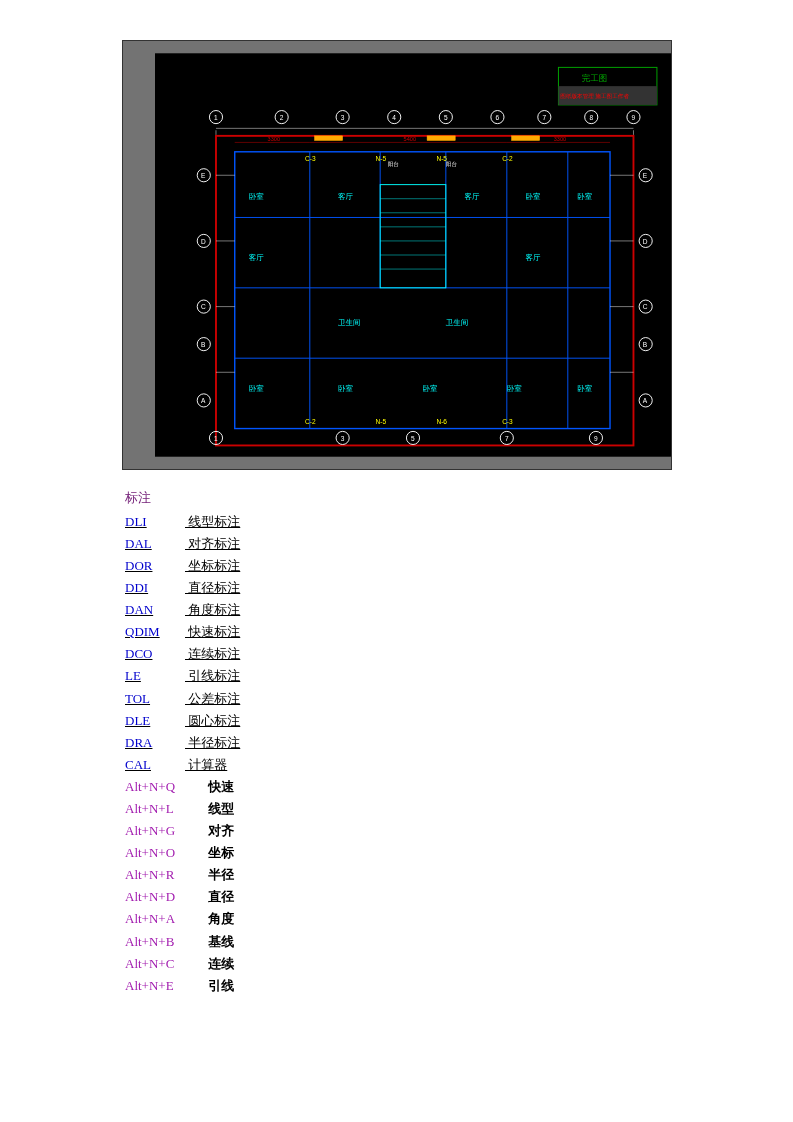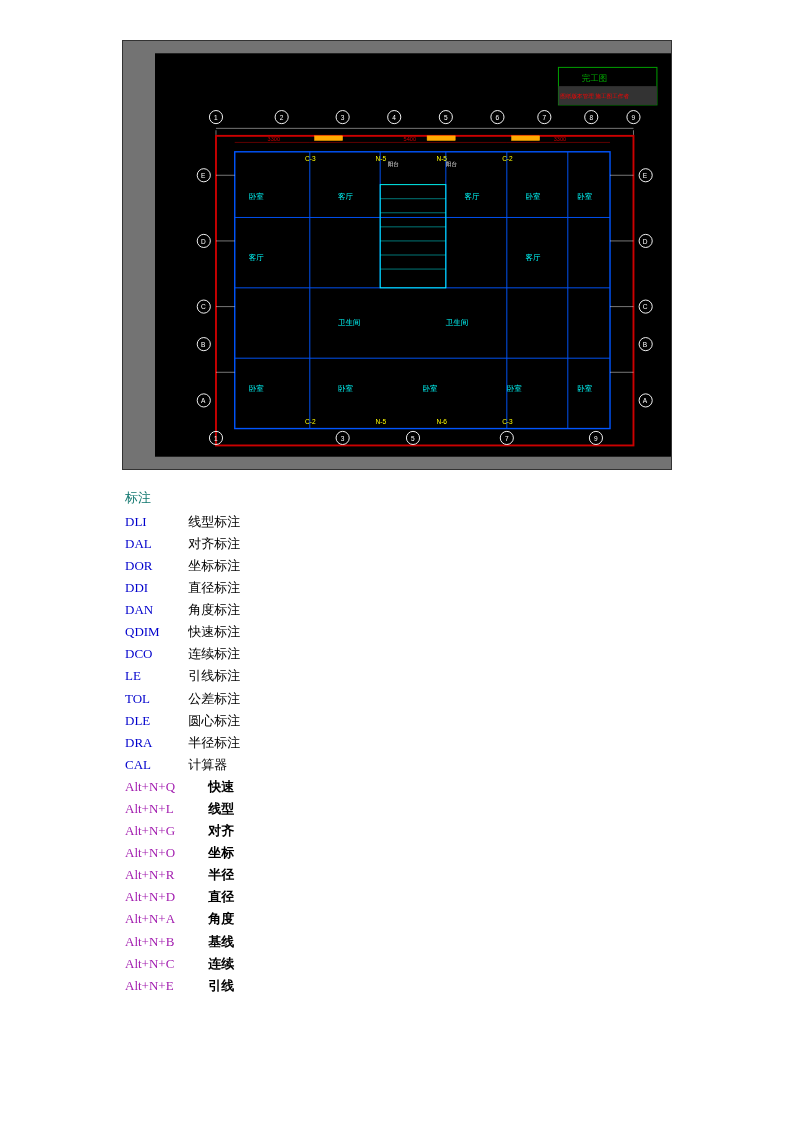--- a/index.html
+++ b/index.html
@@ -33,31 +33,32 @@
       width: 100%;
       height: 100%;
     }
 
     
     .text-list {
       padding-left: 5px;
     }
 
     .section-header {
-      color: #0f766e;
+      color: #701a75;
       font-size: 13px;
       margin-bottom: 2px;
       line-height: 1.6;
     }
 
     .list-item {
       display: flex;
       align-items: baseline;
       line-height: 1.7;
       font-size: 13px;
+      text-decoration: underline;
     }
 
     .list-item .cmd {
       color: #0000cc;
       min-width: 60px;
       display: inline-block;
     }
 
     .list-item .desc {
       color: #000000;

